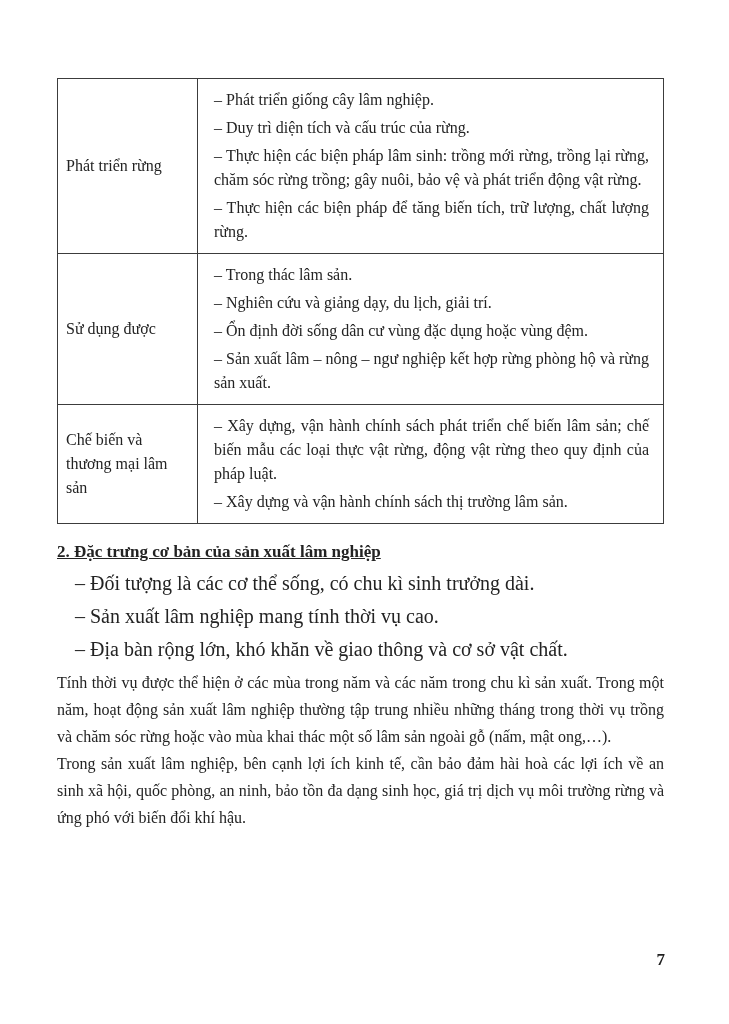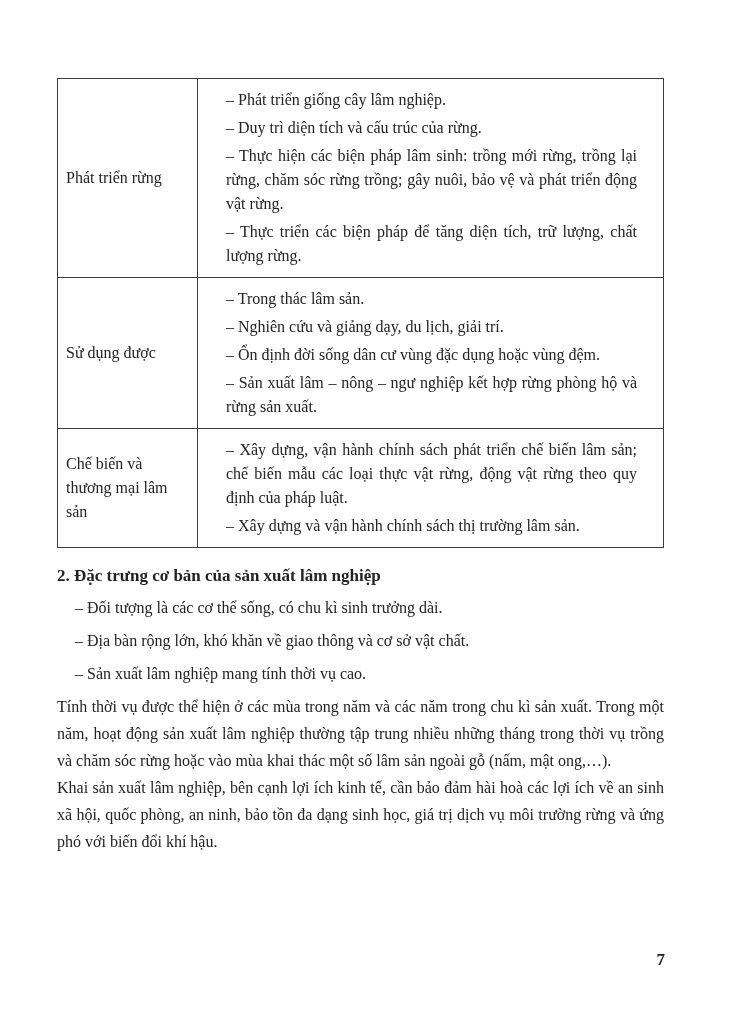--- a/index.html
+++ b/index.html
@@ -32,39 +32,40 @@
   }
   td.label-cell {
     width: 140px;
     padding: 13px 8px;
     line-height: 24px;
   }
   td.items-cell {
     padding: 5px 10px 5px 12px;
   }
   .cell-item {
-    margin: 4px 16px;
+    margin: 4px 4px;
     line-height: 24px;
     text-align: justify;
   }
   tr.row-1 { height: 151px; }
   tr.row-2 { height: 139px; }
   tr.row-3 { height: 82px; }
 
   .section-heading {
     font-size: 17px;
     font-weight: bold;
     margin: 16px 0 6px 0;
     line-height: 24px;
+    text-decoration: underline;
   }
   .bullet {
     padding-left: 18px;
     margin: 6px 0;
     line-height: 27px;
-    font-size: 16px;
+    font-size: 20px;
   }
   .para {
     margin: 0 0;
     line-height: 27px;
     font-size: 16px;
     text-align: justify;
   }
   .page-number {
     position: absolute;
     top: 950px;
@@ -83,21 +84,21 @@
     <table class="info-table">
       <tbody>
         <tr class="row-1">
           <td class="label-cell">
             <span>Phát triển rừng</span>
           </td>
           <td class="items-cell">
             <p class="cell-item">– Phát triển giống cây lâm nghiệp.</p>
             <p class="cell-item">– Duy trì diện tích và cấu trúc của rừng.</p>
             <p class="cell-item">– Thực hiện các biện pháp lâm sinh: trồng mới rừng, trồng lại rừng, chăm sóc rừng trồng; gây nuôi, bảo vệ và phát triển động vật rừng.</p>
-            <p class="cell-item">– Thực triển các biện pháp để tăng diện tích, trữ lượng, chất lượng rừng.</p>
+            <p class="cell-item">– Thực hiện các biện pháp để tăng biến tích, trữ lượng, chất lượng rừng.</p>
           </td>
         </tr>
         <tr class="row-2">
           <td class="label-cell">
             <span>Sử dụng được</span>
           </td>
           <td class="items-cell">
             <p class="cell-item">– Trong thác lâm sản.</p>
             <p class="cell-item">– Nghiên cứu và giảng dạy, du lịch, giải trí.</p>
             <p class="cell-item">– Ổn định đời sống dân cư vùng đặc dụng hoặc vùng đệm.</p>
@@ -112,21 +113,21 @@
             <p class="cell-item">– Xây dựng, vận hành chính sách phát triển chế biến lâm sản; chế biến mẫu các loại thực vật rừng, động vật rừng theo quy định của pháp luật.</p>
             <p class="cell-item">– Xây dựng và vận hành chính sách thị trường lâm sản.</p>
           </td>
         </tr>
       </tbody>
     </table>
 
     <h2 class="section-heading">2. Đặc trưng cơ bản của sản xuất lâm nghiệp</h2>
 
     <p class="bullet">– Đối tượng là các cơ thể sống, có chu kì sinh trưởng dài.</p>
+    <p class="bullet">– Sản xuất lâm nghiệp mang tính thời vụ cao.</p>
     <p class="bullet">– Địa bàn rộng lớn, khó khăn về giao thông và cơ sở vật chất.</p>
-    <p class="bullet">– Sản xuất lâm nghiệp mang tính thời vụ cao.</p>
     <p class="para">Tính thời vụ được thể hiện ở các mùa trong năm và các năm trong chu kì sản xuất. Trong một năm, hoạt động sản xuất lâm nghiệp thường tập trung nhiều những tháng trong thời vụ trồng và chăm sóc rừng hoặc vào mùa khai thác một số lâm sản ngoài gỗ (nấm, mật ong,…).</p>
-    <p class="para">Khai sản xuất lâm nghiệp, bên cạnh lợi ích kinh tế, cần bảo đảm hài hoà các lợi ích về an sinh xã hội, quốc phòng, an ninh, bảo tồn đa dạng sinh học, giá trị dịch vụ môi trường rừng và ứng phó với biến đổi khí hậu.</p>
+    <p class="para">Trong sản xuất lâm nghiệp, bên cạnh lợi ích kinh tế, cần bảo đảm hài hoà các lợi ích về an sinh xã hội, quốc phòng, an ninh, bảo tồn đa dạng sinh học, giá trị dịch vụ môi trường rừng và ứng phó với biến đổi khí hậu.</p>
 
   </div>
 
   <div class="page-number">7</div>
 </div>
 
 </body></html>

